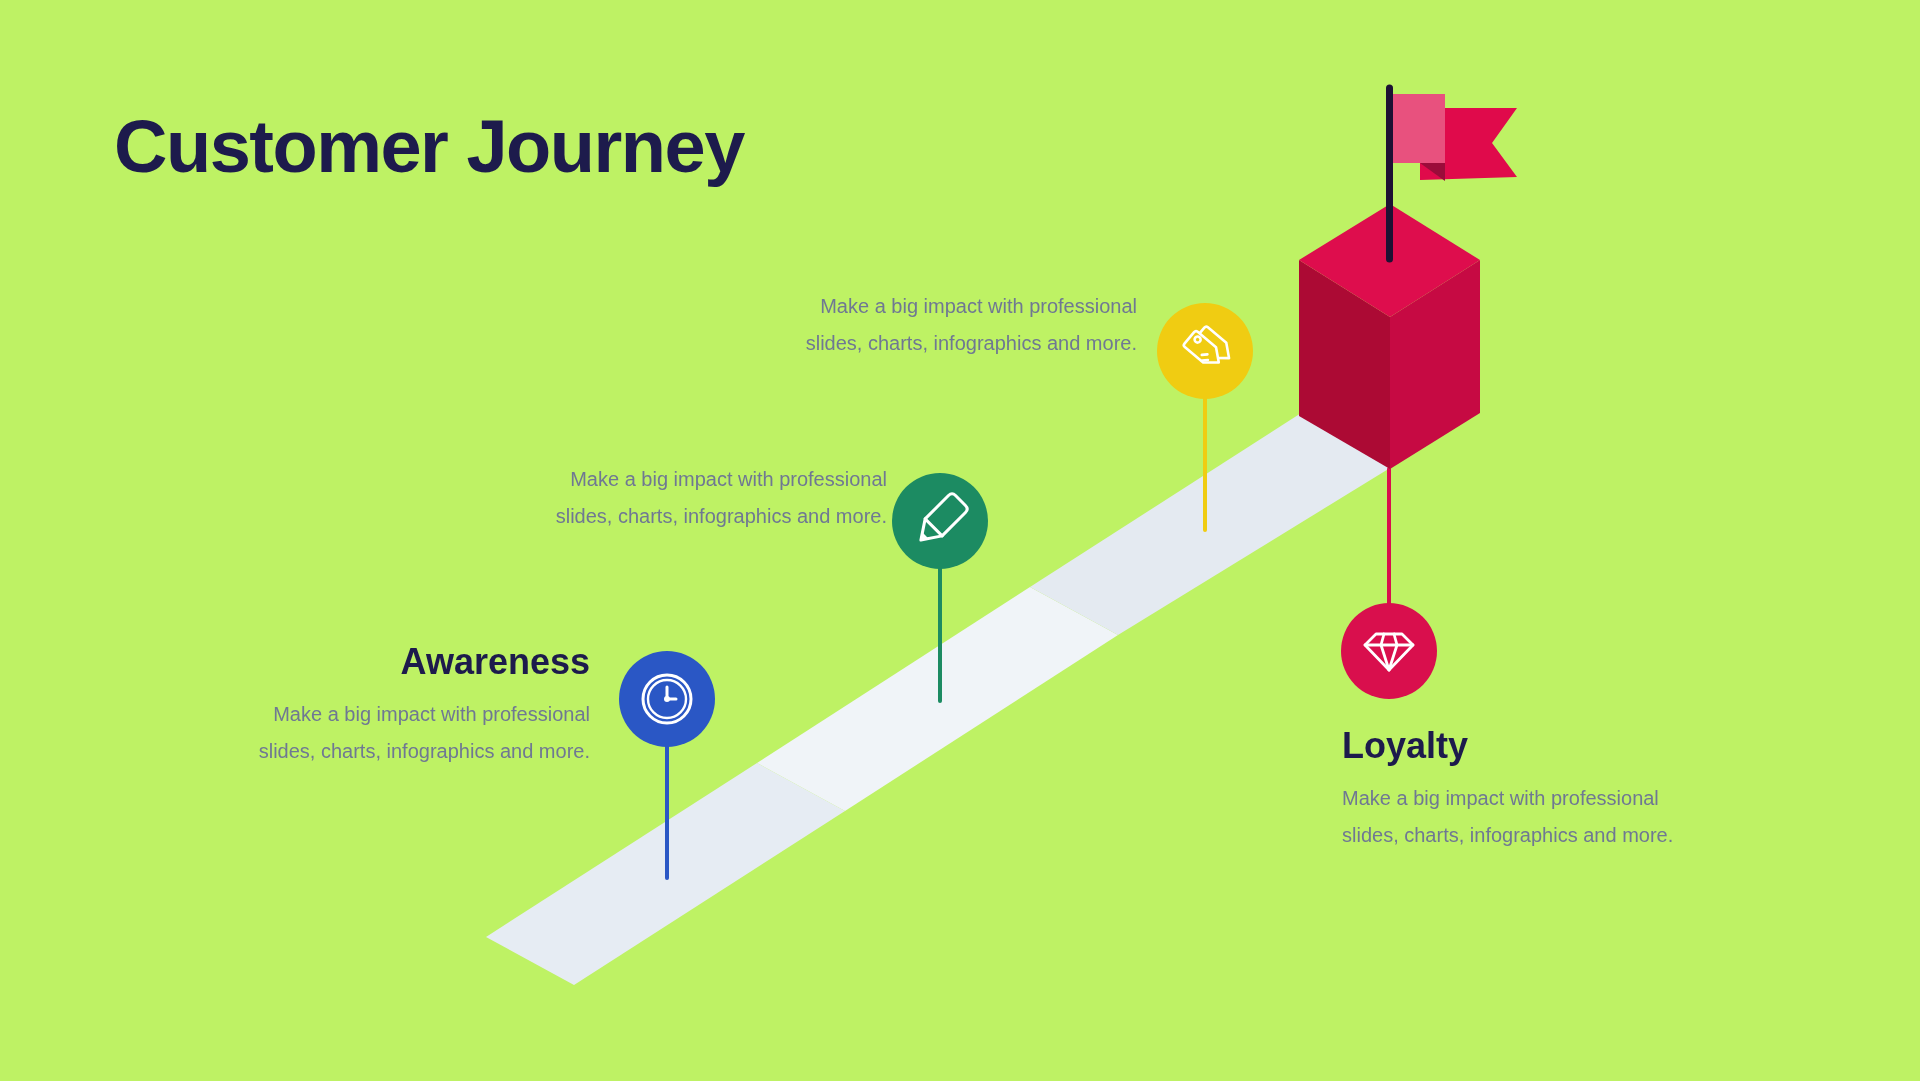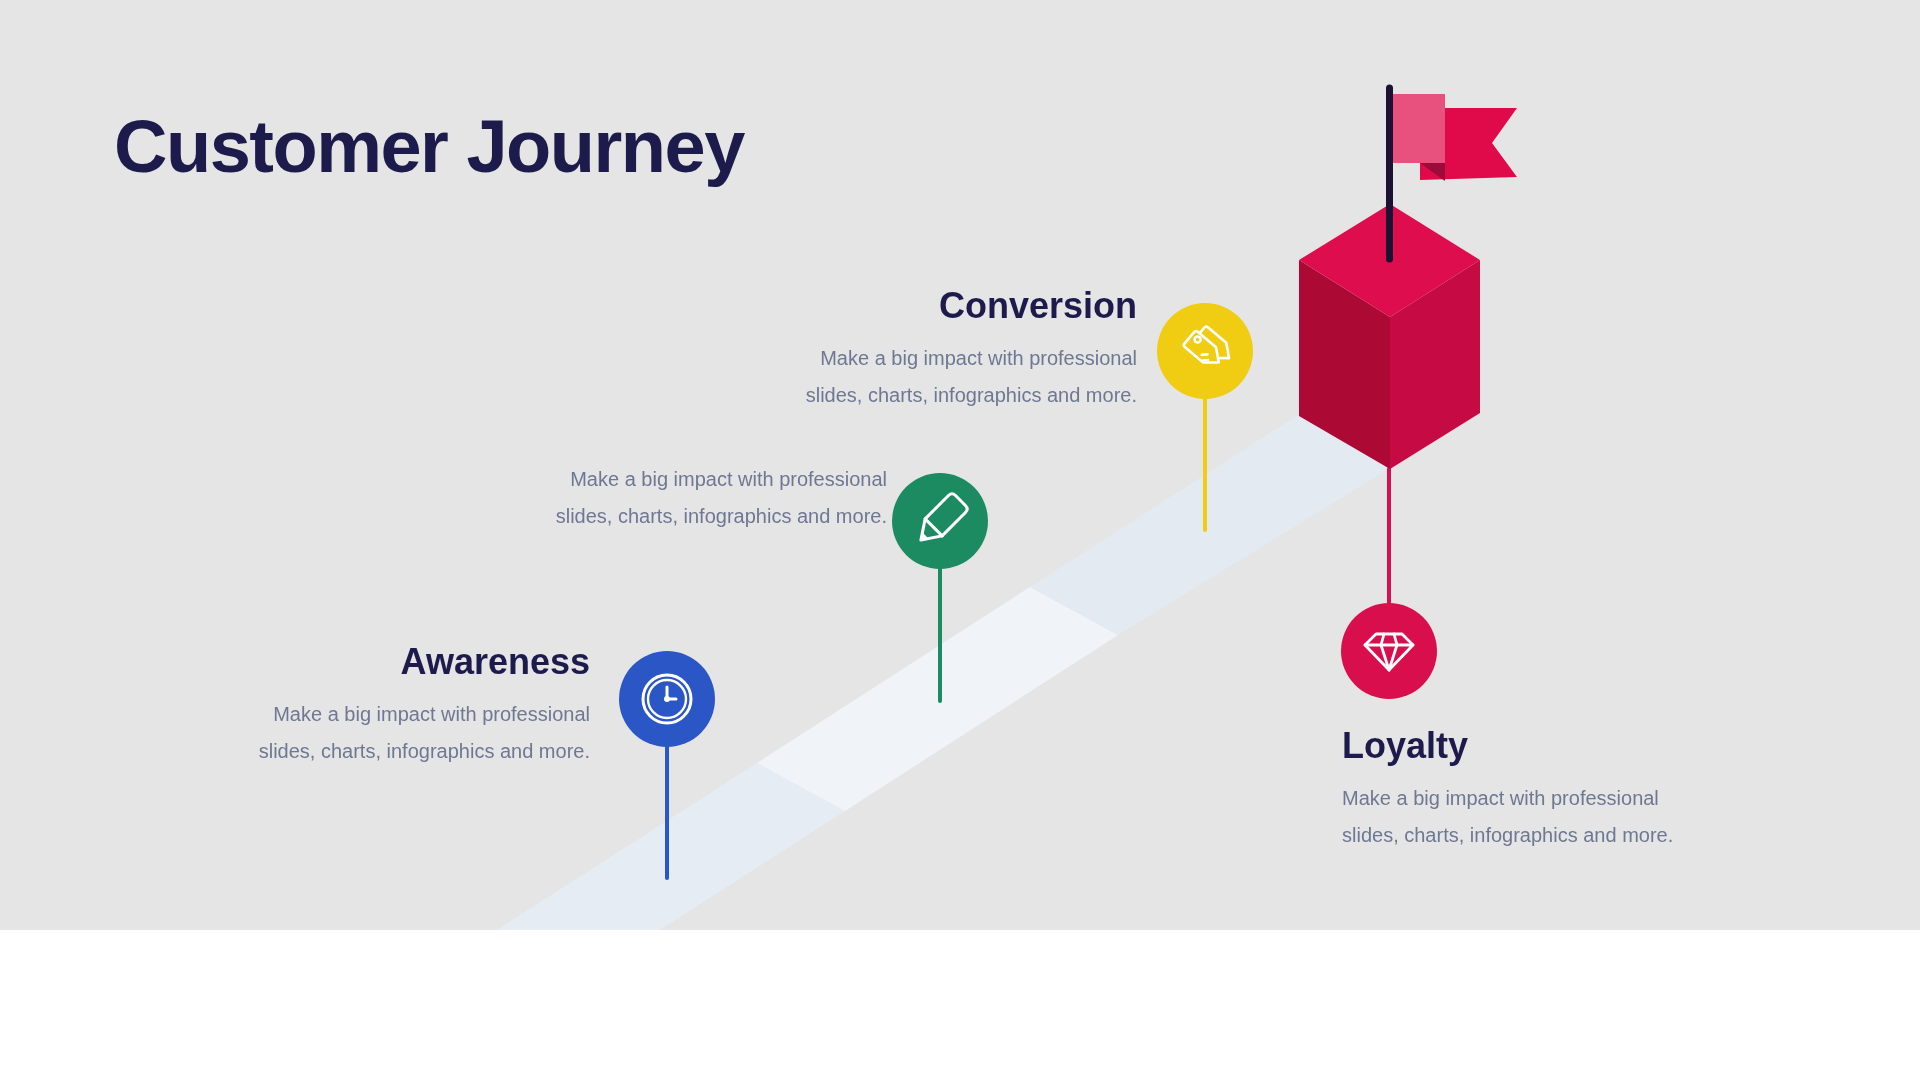--- a/index.html
+++ b/index.html
@@ -1,19 +1,19 @@
 <!DOCTYPE html>
 <html><head>
 <meta charset="utf-8">
 <style>
   html,body{margin:0;padding:0;background:#fff;}
   .slide{
     position:relative;
-    width:1920px;height:930px;
-    background:#e5e5e5;
+    width:1920px;height:1081px;
+    background:#bef264;
     overflow:hidden;
     font-family:"Liberation Sans",sans-serif;
   }
   .art{position:absolute;left:0;top:0;width:1920px;height:1081px;}
   .page-title{
     position:absolute;left:114px;top:60px;
     font-size:74px;font-weight:700;color:#1d1b4c;
     letter-spacing:-1.5px;line-height:1;white-space:nowrap;
   }
   .page-subtitle{
@@ -97,21 +97,20 @@
       <line x1="1389.5" y1="88" x2="1389.5" y2="259" stroke-width="7" stroke-linecap="round" stroke="#1d1133"></line>
       <polygon points="1445,108 1517,108 1492,143 1517,177 1420,180 1420,163 1445,163" fill="#e00a4b"></polygon>
       <polygon points="1420,163 1445,163 1445,181" fill="#9b0c3a"></polygon>
       <rect x="1393" y="94" width="52" height="69" fill="#e8517e"></rect>
     </g>
   </svg>
 
   <h1 class="page-title">Customer Journey</h1>
 
   <div class="stage stage-conversion align-right">
-    <h2>Conversion</h2>
     <p>
       <span class="ln">Make a big impact with professional</span>
       <span class="ln">slides, charts, infographics and more.</span>
     </p>
   </div>
 
   <div class="stage stage-research align-right">
     <p>
       <span class="ln">Make a big impact with professional</span>
       <span class="ln">slides, charts, infographics and more.</span>

